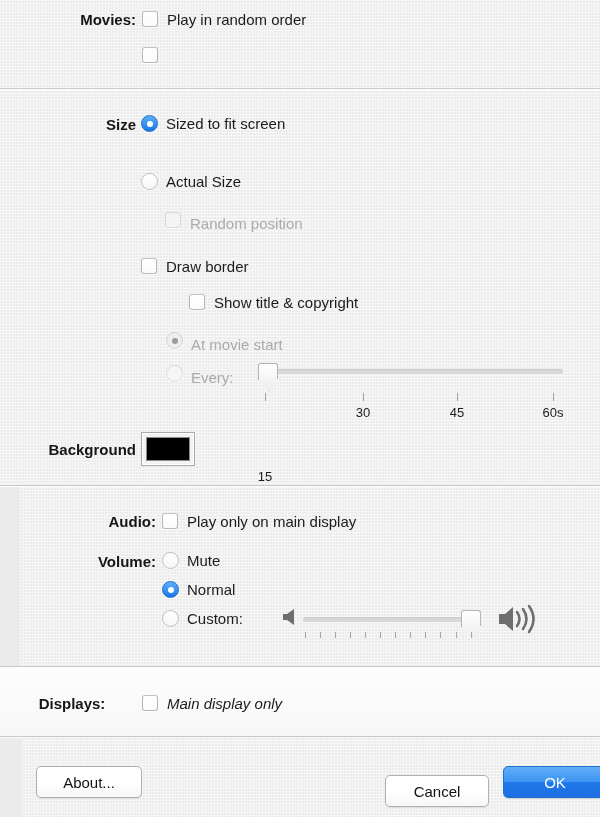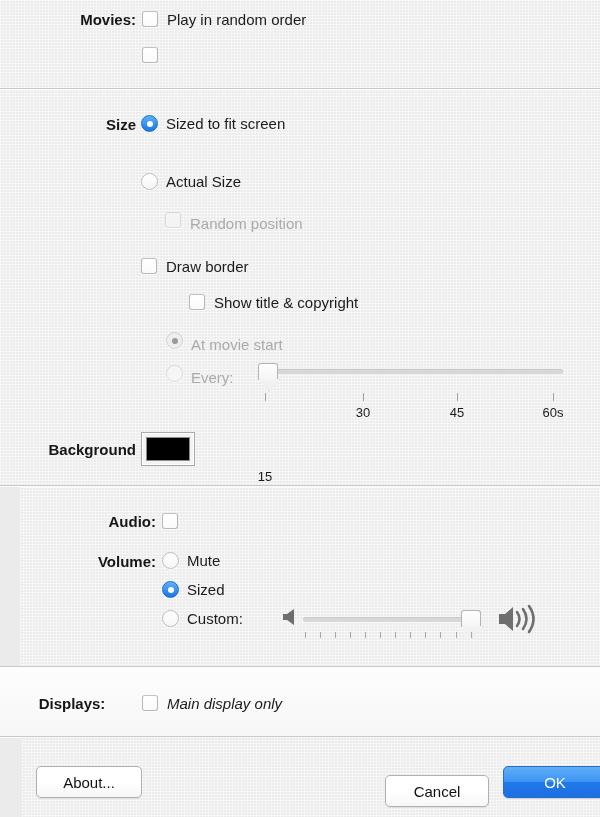--- a/index.html
+++ b/index.html
@@ -333,32 +333,33 @@
 
   <div class="divider d2"></div>
   <div class="divider-hi dh2"></div>
 
   <div class="section sec-audio tex">
 
     <div class="rowlabel" style="top:26px;">Audio:</div>
 
     <div class="row" style="left:142px; top:26px;">
       <span class="cb"></span>
+      <span class="ctl-text">Play only on main display</span>
     </div>
 
     <div class="rowlabel" style="top:66px;">Volume:</div>
 
     <div class="row" style="left:142px; top:65px;">
       <span class="rb"></span>
       <span class="ctl-text">Mute</span>
     </div>
 
     <div class="row" style="left:142px; top:94px;">
       <span class="rb on"></span>
-      <span class="ctl-text">Sized</span>
+      <span class="ctl-text">Normal</span>
     </div>
 
     <div class="row" style="left:142px; top:123px;">
       <span class="rb"></span>
       <span class="ctl-text">Custom:</span>
     </div>
 
     <div style="position:absolute; left:261px; top:119px;">
       <svg width="22" height="22" viewBox="0 0 22 22">
         <path d="M13 3 L6 8 L2 8 L2 14 L6 14 L13 19 Z" fill="#6e6e6e"></path>

